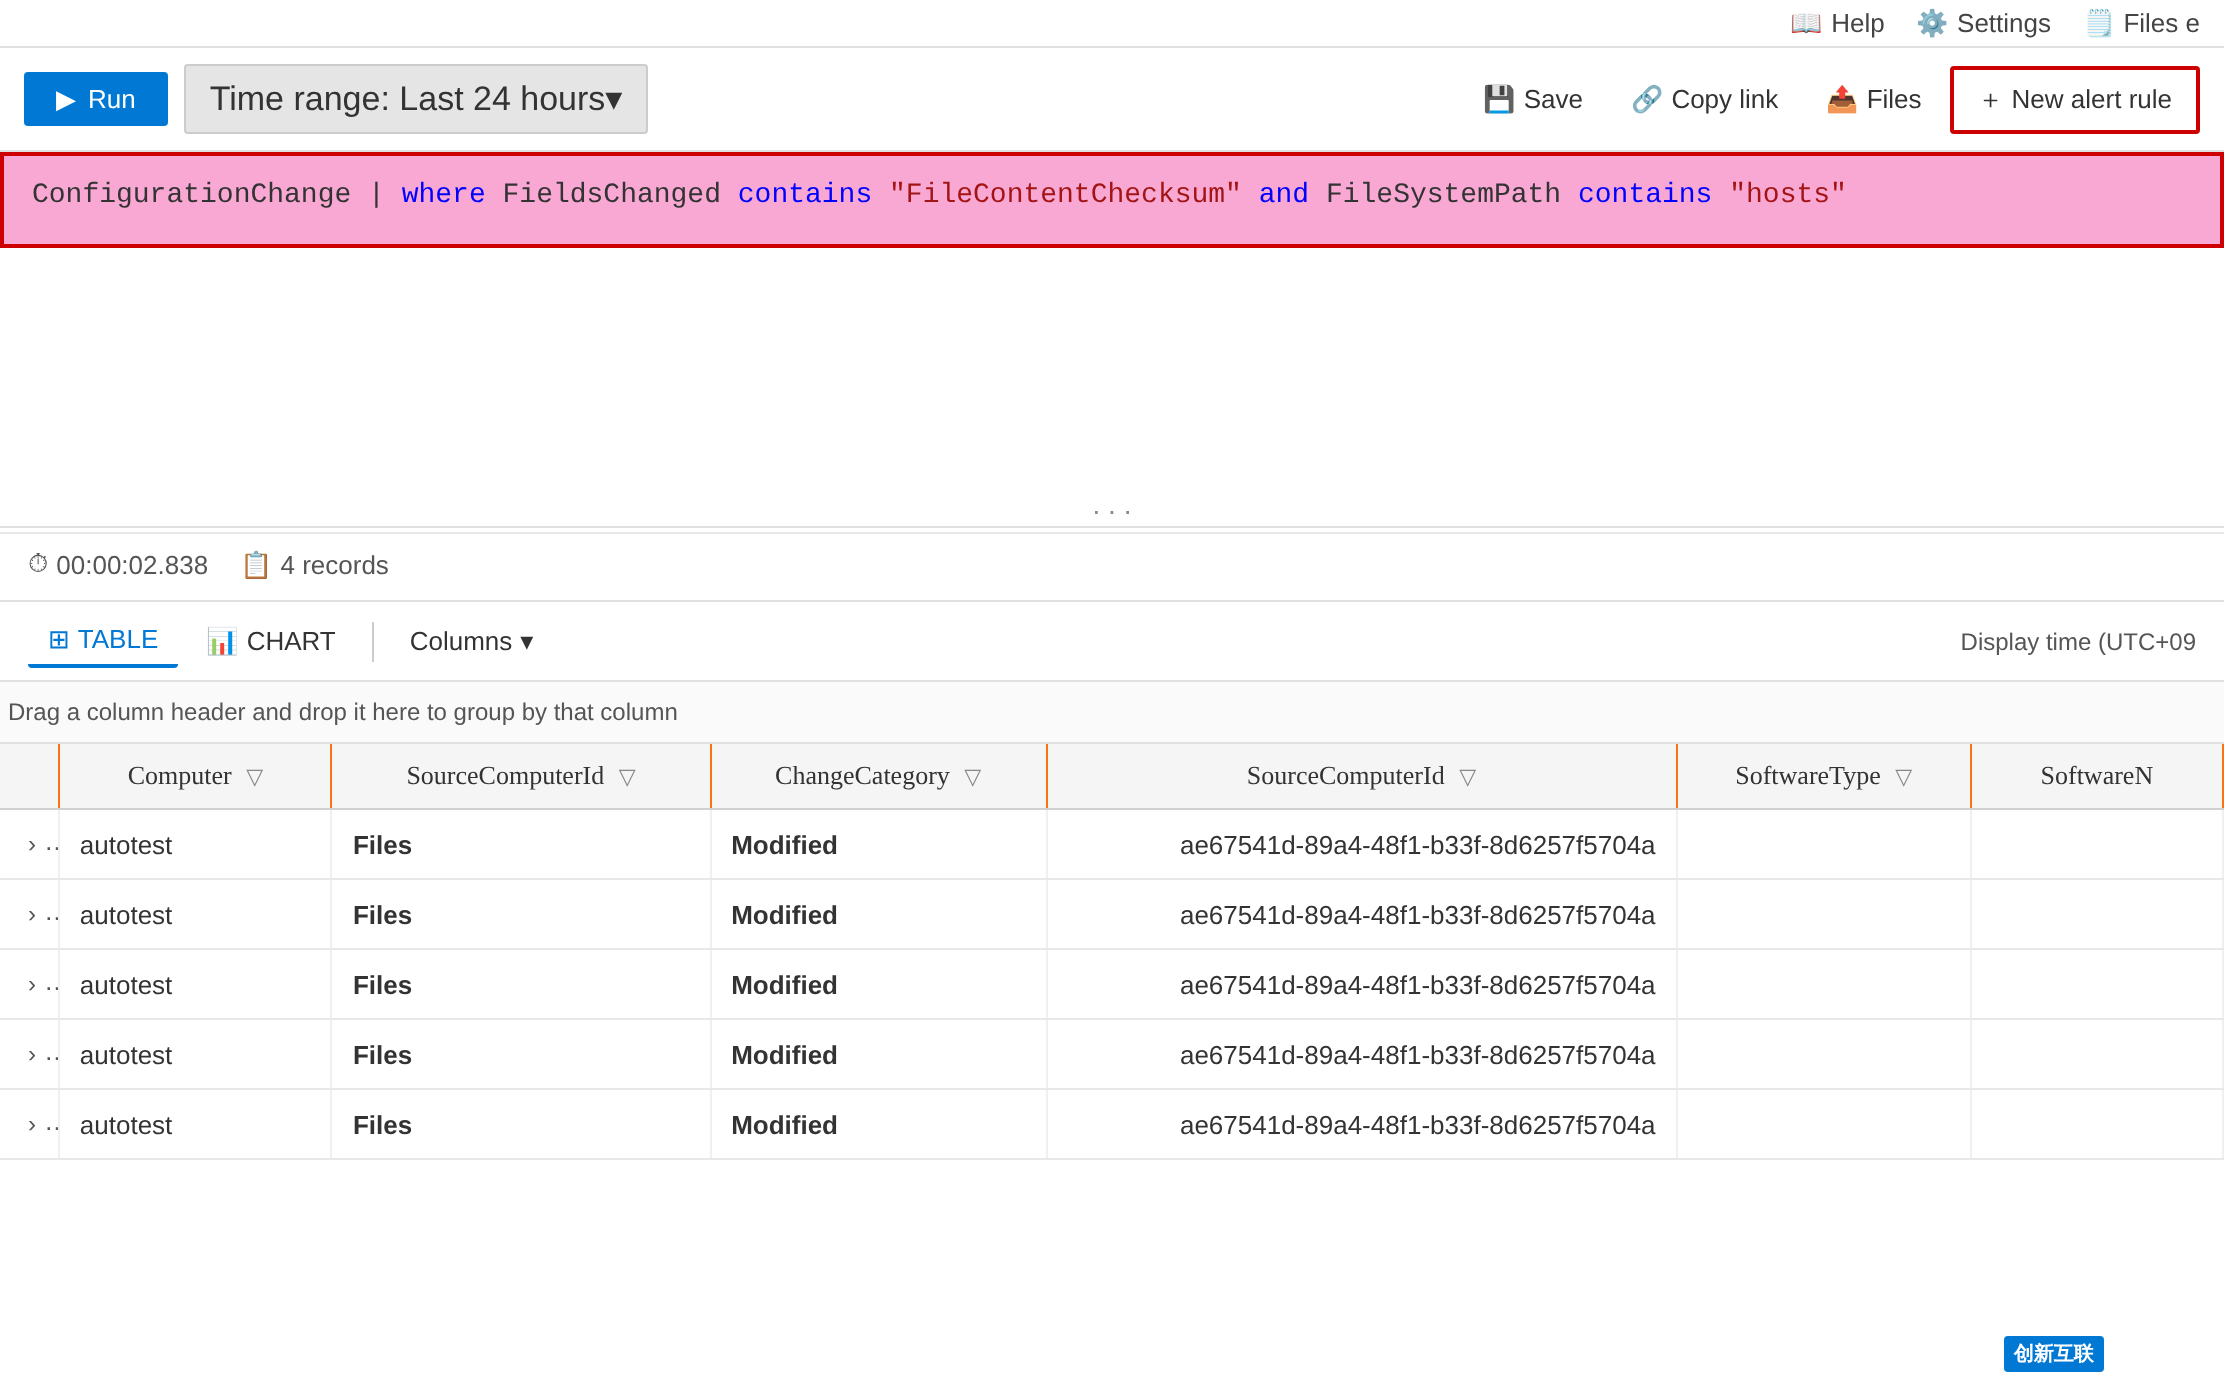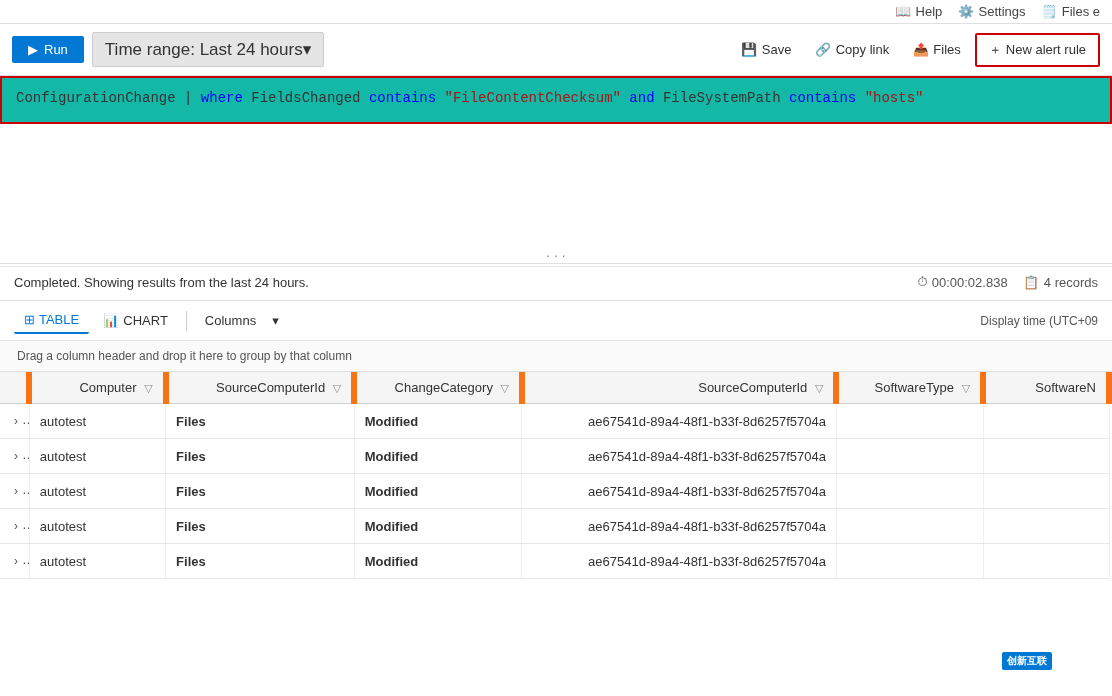--- a/index.html
+++ b/index.html
@@ -91,21 +91,21 @@
     }
 
     
     .query-editor {
       border: 2px solid #c00;
       margin: 0;
       padding: 10px 14px;
       font-family: 'Consolas', 'Courier New', monospace;
       font-size: 14px;
       line-height: 1.5;
-      background: #14b8a6;
+      background: #f9a8d4;
       min-height: 48px;
     }
     .q-plain { color: #333; }
     .q-keyword { color: #0000ff; }
     .q-string { color: #a31515; }
     .q-pipe { color: #333; }
 
     
     .results-header-row {
       display: flex;
@@ -155,60 +155,61 @@
     }
     .divider-v {
       width: 1px;
       height: 20px;
       background: #ccc;
       margin: 0 4px;
     }
     .columns-btn {
       display: flex;
       align-items: center;
-      gap: 16px;
+      gap: 4px;
       background: none;
       border: none;
       padding: 5px 10px;
       cursor: pointer;
       font-size: 13px;
       color: #333;
     }
     .view-spacer { flex: 1; }
     .display-time {
       font-size: 12px;
       color: #555;
     }
 
     
     .drag-notice {
-      padding: 8px 17px;
+      padding: 8px 4px;
       font-size: 12px;
       color: #555;
       background: #fafafa;
       border-bottom: 1px solid #e0e0e0;
     }
 
     
     .data-table {
       width: 100%;
       border-collapse: collapse;
       table-layout: fixed;
     }
     .data-table th {
       background: #f5f5f5;
       border-bottom: 1px solid #d0d0d0;
-      border-right: 6px solid #f97316;
+      border-right: 1px solid #f97316;
       padding: 8px 10px;
-      text-align: right;
+      text-align: center;
       font-weight: 500;
       font-size: 13px;
       position: relative;
       white-space: nowrap;
       overflow: hidden;
+      font-family: Liberation Serif, serif;
     }
     .data-table td {
       border-bottom: 1px solid #e8e8e8;
       border-right: 1px solid #f0f0f0;
       padding: 8px 10px;
       font-size: 13px;
       white-space: nowrap;
       overflow: hidden;
       text-overflow: ellipsis;
     }
@@ -231,21 +232,21 @@
       border: none;
       cursor: pointer;
       color: #555;
       font-size: 12px;
       padding: 2px 4px;
     }
 
     
     .watermark {
       position: fixed;
-      bottom: 26px;
+      bottom: 10px;
       right: 60px;
       font-size: 11px;
       color: #888;
       display: flex;
       align-items: flex-start;
       gap: 4px;
     }
     .logo-box {
       background: #0078d4;
       color: white;
@@ -313,21 +314,20 @@
 
 <div class="query-editor">
   <span class="q-plain">ConfigurationChange </span><span class="q-pipe">| </span><span class="q-keyword">where </span><span class="q-plain">FieldsChanged </span><span class="q-keyword">contains </span><span class="q-string">"FileContentChecksum"</span><span class="q-plain"> </span><span class="q-keyword">and </span><span class="q-plain">FileSystemPath </span><span class="q-keyword">contains </span><span class="q-string">"hosts"</span>
 </div>
 
 <div style="height: 140px; background: #fff; border-bottom: 1px solid #e0e0e0;">
   <div class="ellipsis-row" style="padding-top: 120px;">. . .</div>
 </div>
 
 <div class="results-header-row">
-  <span class="status-text">Completed. Showing results from the last 24 hours.</span>
   <div class="results-meta">
     <div class="meta-item">
       <span>⏱</span>
       <span>00:00:02.838</span>
     </div>
     <div class="meta-item">
       <span>📋</span>
       <span>4 records</span>
     </div>
   </div>

